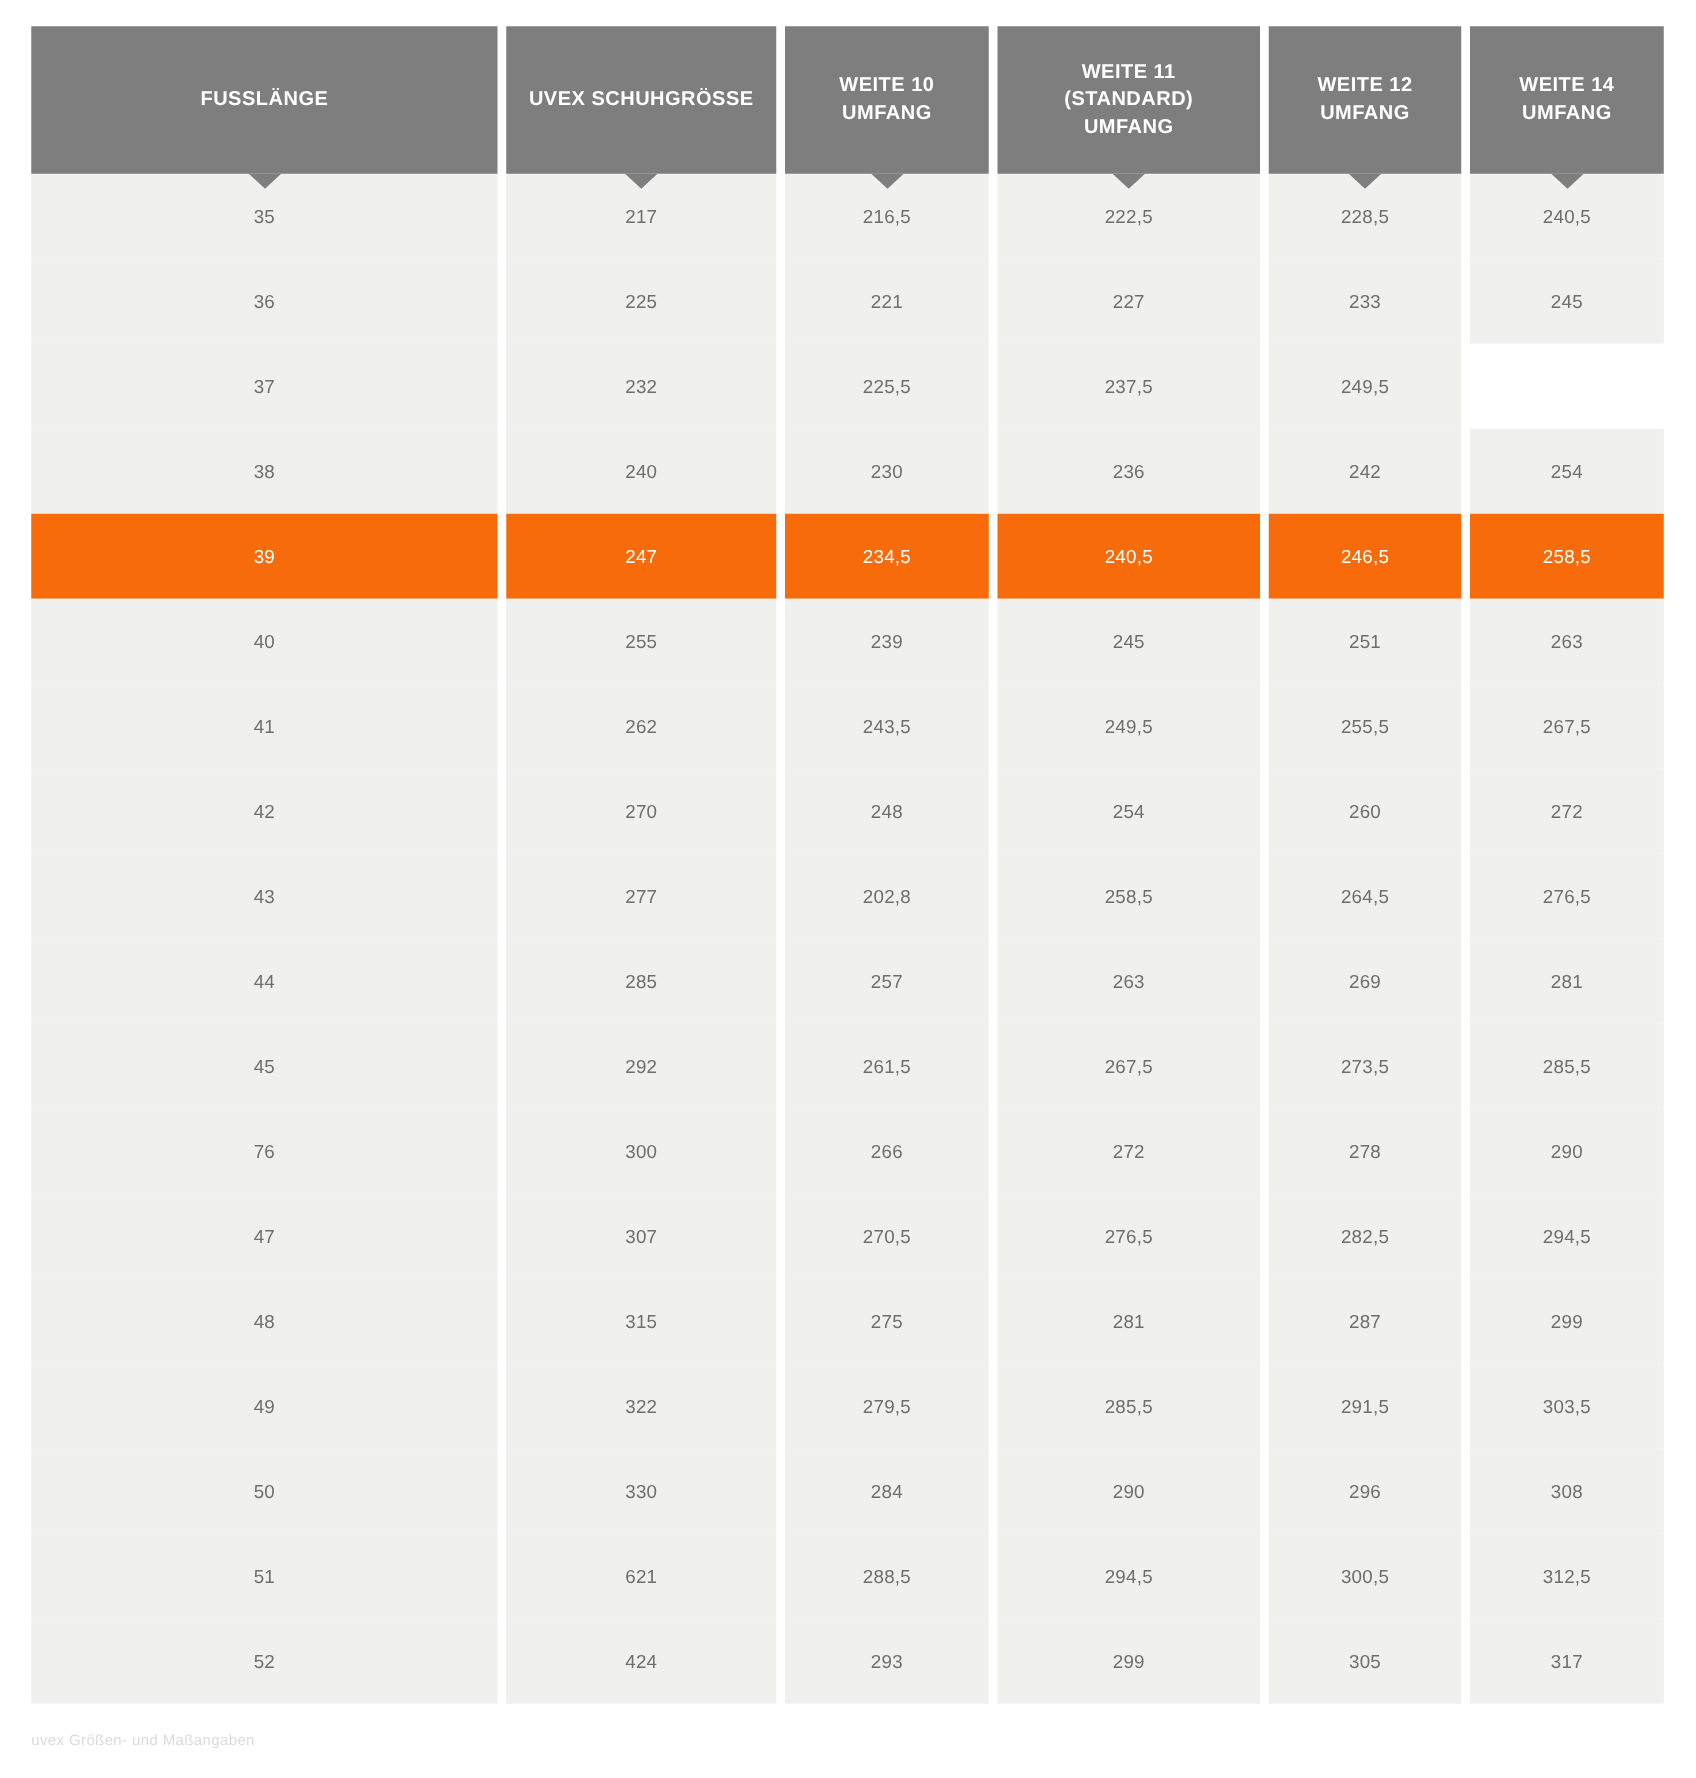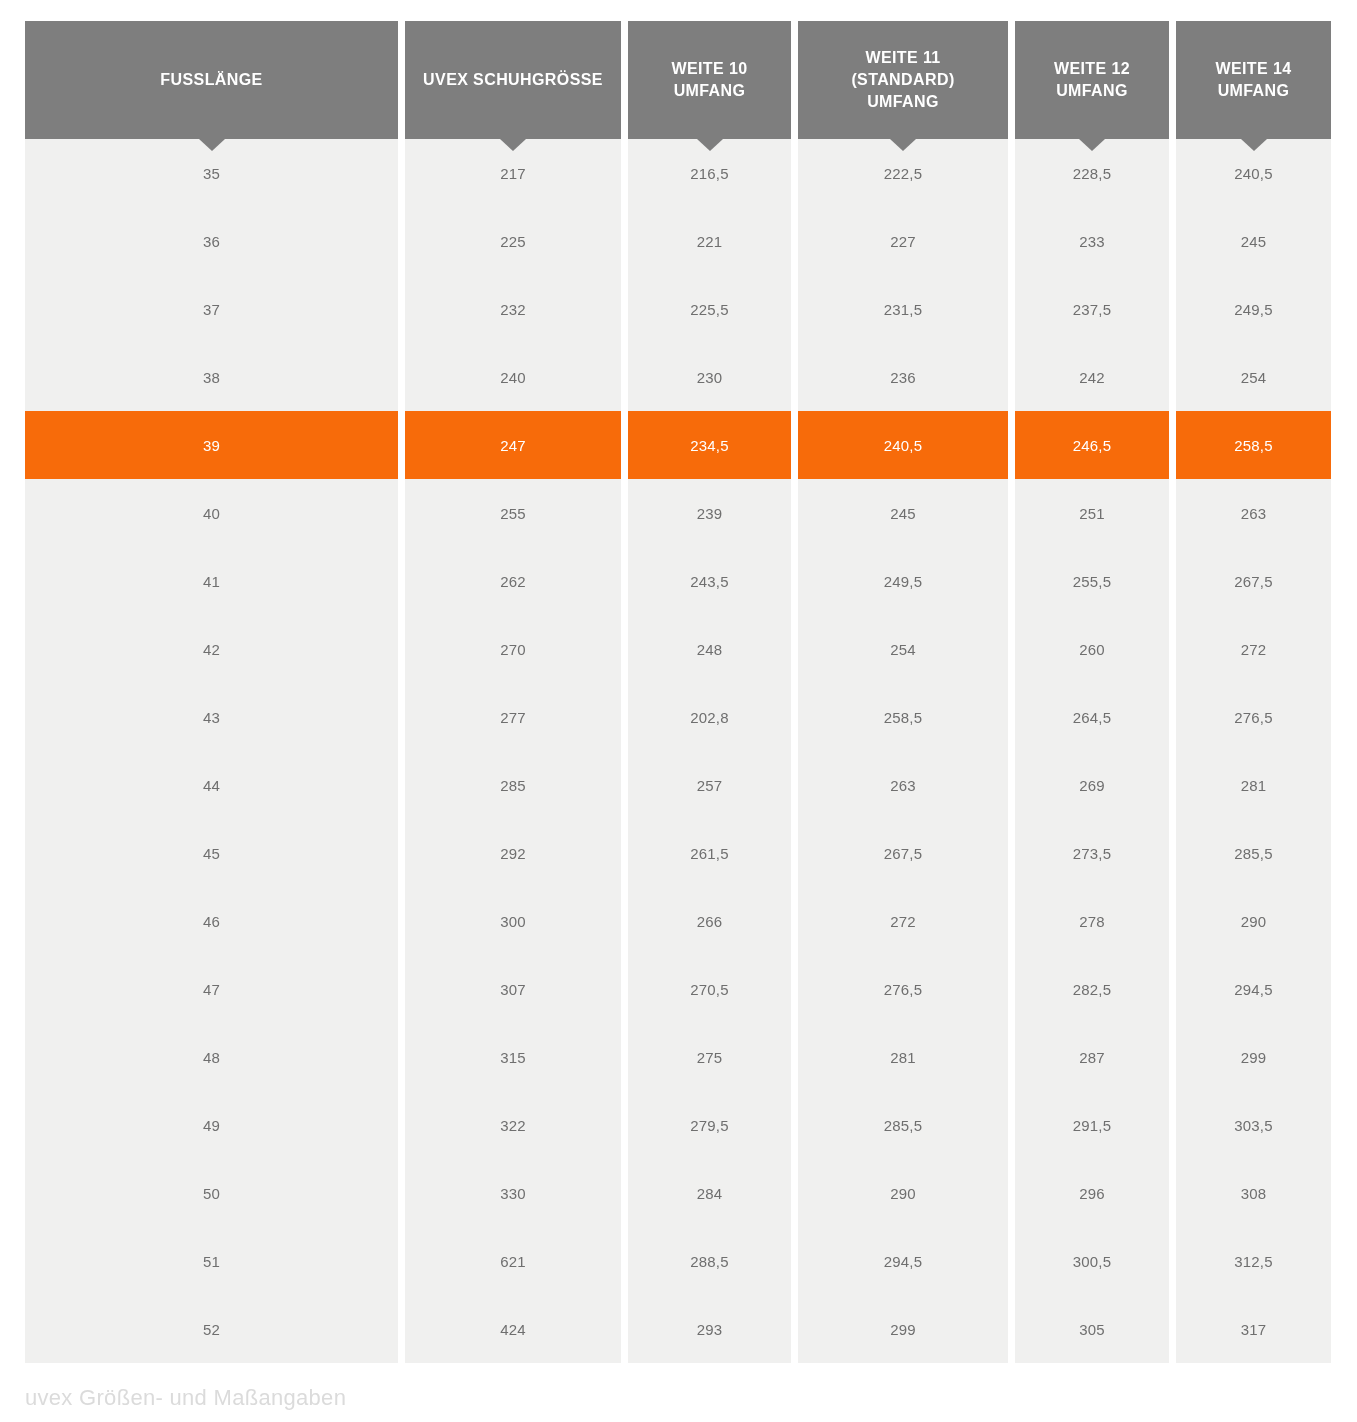--- a/index.html
+++ b/index.html
@@ -65,21 +65,21 @@
     justify-content: center;
     font-size: 15px;
     letter-spacing: 0.2px;
   }
   .trow.highlight .cell {
     background: var(--accent, #F76B0A);
     color: var(--highlight-text, #ffffff);
   }
   .caption {
     margin-top: 22px;
-    font-size: 22px;
+    font-size: 12px;
     letter-spacing: 0.3px;
     color: var(--caption-text, #DBDBDB);
   }
 </style>
 </head>
 <body>
 
 <div class="wrap">
   <div class="grid-row" id="table-header">
       <div class="hcell">
@@ -126,21 +126,20 @@
         <div class="cell">225</div>
         <div class="cell">221</div>
         <div class="cell">227</div>
         <div class="cell">233</div>
         <div class="cell">245</div>
       </div>
       <div class="grid-row trow">
         <div class="cell">37</div>
         <div class="cell">232</div>
         <div class="cell">225,5</div>
-        <div class="cell">231,5</div>
         <div class="cell">237,5</div>
         <div class="cell">249,5</div>
       </div>
       <div class="grid-row trow">
         <div class="cell">38</div>
         <div class="cell">240</div>
         <div class="cell">230</div>
         <div class="cell">236</div>
         <div class="cell">242</div>
         <div class="cell">254</div>
@@ -195,21 +194,21 @@
       </div>
       <div class="grid-row trow">
         <div class="cell">45</div>
         <div class="cell">292</div>
         <div class="cell">261,5</div>
         <div class="cell">267,5</div>
         <div class="cell">273,5</div>
         <div class="cell">285,5</div>
       </div>
       <div class="grid-row trow">
-        <div class="cell">46</div>
+        <div class="cell">76</div>
         <div class="cell">300</div>
         <div class="cell">266</div>
         <div class="cell">272</div>
         <div class="cell">278</div>
         <div class="cell">290</div>
       </div>
       <div class="grid-row trow">
         <div class="cell">47</div>
         <div class="cell">307</div>
         <div class="cell">270,5</div>

